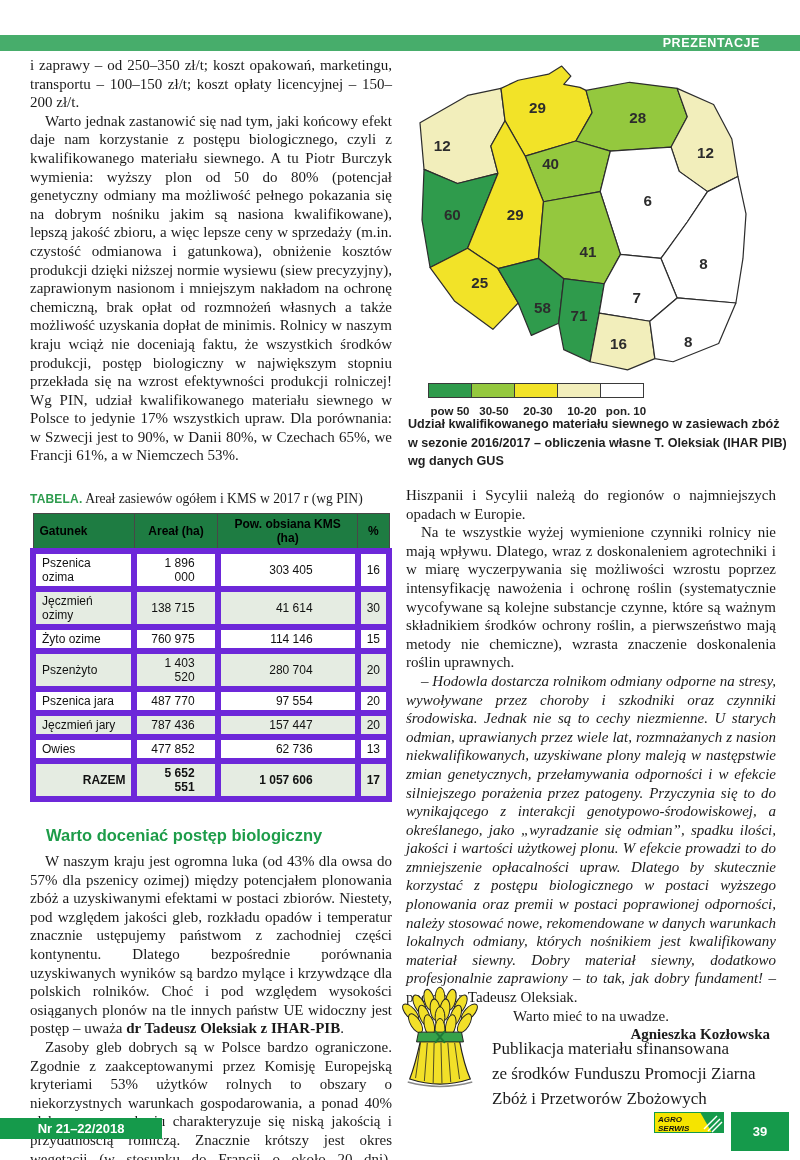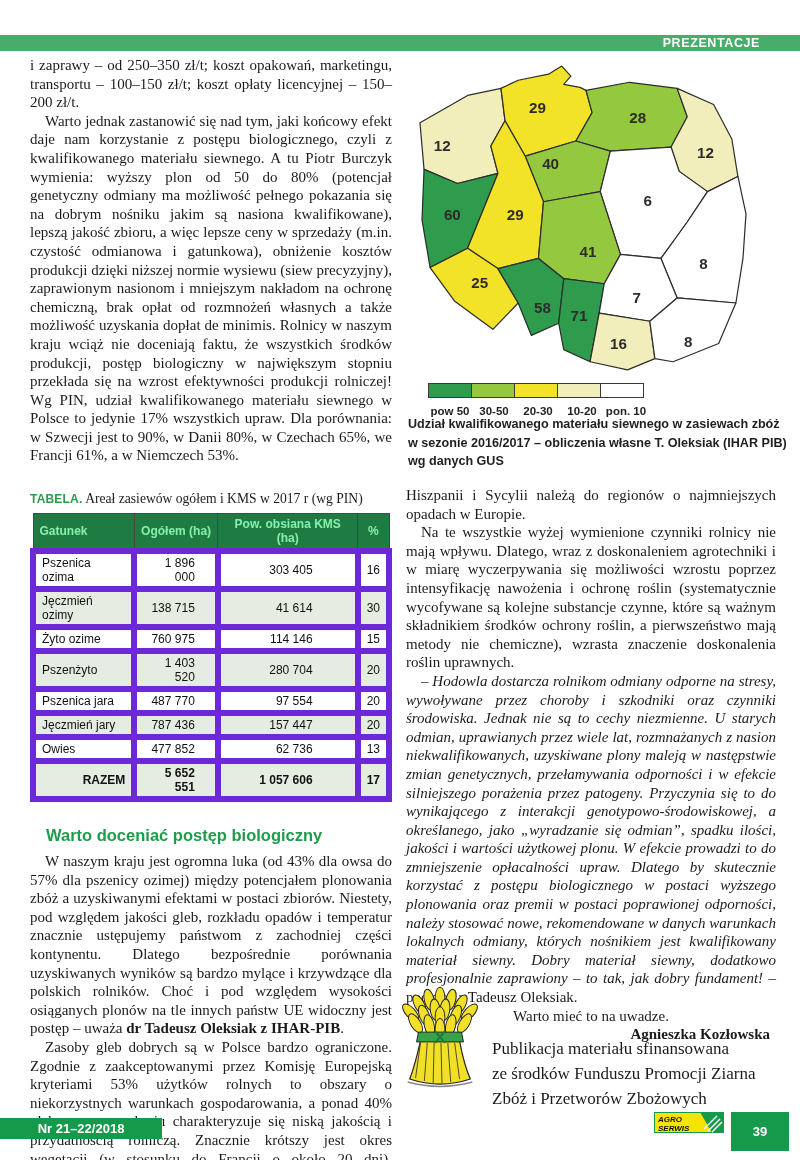--- a/index.html
+++ b/index.html
@@ -20,21 +20,21 @@
   p.body{margin:0;font-size:15px;line-height:18.6px;text-align:justify;}
   p.indent{text-indent:15px;}
   .bold{font-weight:700;}
   .tbl-caption{margin:26px 0 6px;font-size:13.6px;}
   .tbl-caption .tag{color:#2e9c4e;font:700 12px "Liberation Sans",sans-serif;letter-spacing:.2px;}
   table.data{
     width:100%;border-collapse:collapse;
     font-family:"Liberation Sans",sans-serif;font-size:12px;color:#111;
   }
   table.data th{
-    background:#1e7c42;color:#86efac;font-weight:700;text-align:left;
+    background:#1e7c42;color:#000000;font-weight:700;text-align:left;
     padding:3px 6px;border:1px solid #474747;
   }
   table.data th:nth-child(2),table.data th:nth-child(3),table.data th:nth-child(4){text-align:center;}
   table.data td{padding:2px 6px;border:6px solid #6d28d9;background:#fff;}
   table.data tr:nth-child(even) td{background:#e5ece2;}
   table.data td:nth-child(2){text-align:right;padding-right:20px;}
   table.data td:nth-child(3){text-align:right;padding-right:42px;}
   table.data td:nth-child(4){text-align:center;}
   table.data tr.total td{font-weight:700;text-align:right;}
   .section-heading{
@@ -81,21 +81,21 @@
   <p class="body indent">Warto jednak zastanowić się nad tym, jaki końcowy efekt daje nam korzystanie z postępu biologicznego, czyli z kwalifikowanego materiału siewnego. A tu Piotr Burczyk wymienia: wyższy plon od 50 do 80% (potencjał genetyczny odmiany ma możliwość pełnego pokazania się na dobrym nośniku jakim są nasiona kwalifikowane), lepszą jakość zbioru, a więc lepsze ceny w sprzedaży (m.in. czystość odmianowa i gatunkowa), obniżenie kosztów produkcji dzięki niższej normie wysiewu (siew precyzyjny), zaprawionym nasionom i mniejszym nakładom na ochronę chemiczną, brak opłat od rozmnożeń własnych a także możliwość uzyskania dopłat de minimis. Rolnicy w naszym kraju wciąż nie doceniają faktu, że wszystkich środków produkcji, postęp biologiczny w największym stopniu przekłada się na wzrost efektywności produkcji rolniczej! Wg PIN, udział kwalifikowanego materiału siewnego w Polsce to jedynie 17% wszystkich upraw. Dla porównania: w Szwecji jest to 90%, w Danii 80%, w Czechach 65%, we Francji 61%, a w Niemczech 53%.</p>
 
   <div class="tbl-caption">
     <span class="tag">TABELA.</span><span> Areał zasiewów ogółem i KMS w 2017 r (wg PIN)</span>
   </div>
 
   <table class="data">
     <thead>
       <tr id="tbl-head-row">
           <th>Gatunek</th>
-          <th>Ogółem (ha)</th>
+          <th>Areał (ha)</th>
           <th>Pow. obsiana KMS (ha)</th>
           <th>%</th>
         </tr>
     </thead>
     <tbody id="tbl-body">
         <tr>
           <td>Pszenica ozima</td>
           <td>1 896 000</td>
           <td>303 405</td>
           <td>16</td>

